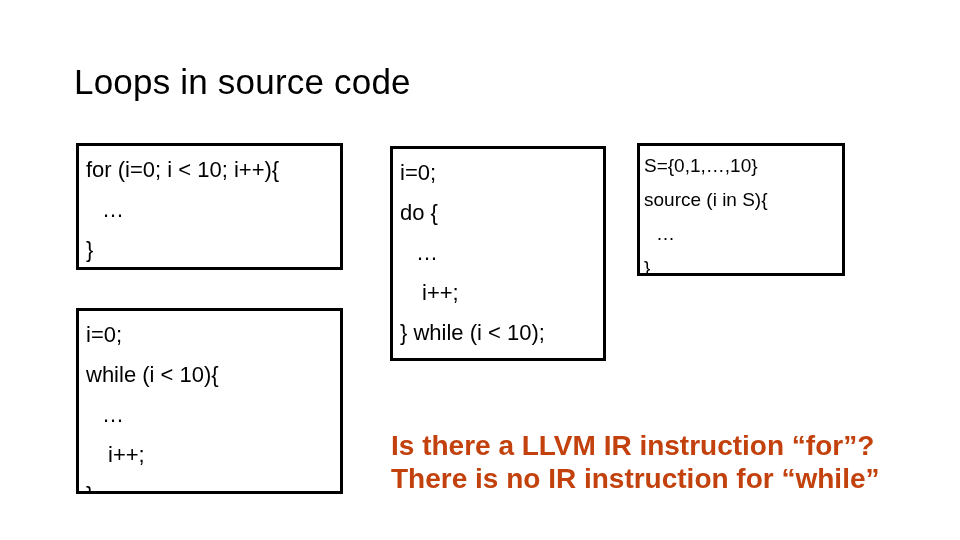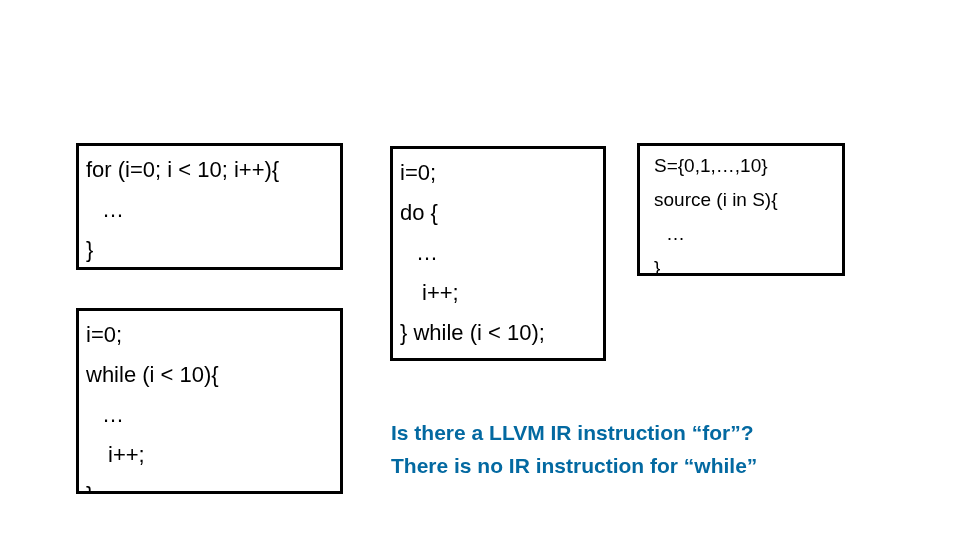--- a/index.html
+++ b/index.html
@@ -80,48 +80,49 @@
   #box-dowhile .code-line {
     font-size: 22px;
     line-height: 40px;
   }
   
   #box-foreach {
     left: 637px;
     top: 143px;
     width: 208px;
     height: 133px;
-    padding: 3px 6px 0 14px;
+    padding: 3px 6px 0 4px;
   }
   #box-foreach .code-line {
     font-size: 19px;
     line-height: 34px;
   }
   .indent-1 { padding-left: 16px; }
   .indent-2 { padding-left: 22px; }
   .indent-s1 { padding-left: 12px; }
 
   .note {
     position: absolute;
     left: 391px;
-    top: 416px;
+    top: 429px;
     font-family: "Liberation Sans", sans-serif;
-    font-size: 21px;
+    font-size: 28px;
     font-weight: bold;
     line-height: 33px;
-    color: #0369a1;
+    color: #c2410c;
     white-space: nowrap;
   }
   .note-line { white-space: pre; }
 </style>
 </head>
 <body>
 
 <div class="slide">
 
+  <div class="slide-title">Loops in source code</div>
 
   <div class="code-box" id="box-for">
     <div class="code-line">for (i=0; i &lt; 10; i++){</div>
     <div class="code-line indent-1">…</div>
     <div class="code-line">}</div>
   </div>
 
   <div class="code-box" id="box-while">
     <div class="code-line">i=0;</div>
     <div class="code-line">while (i &lt; 10){</div>

